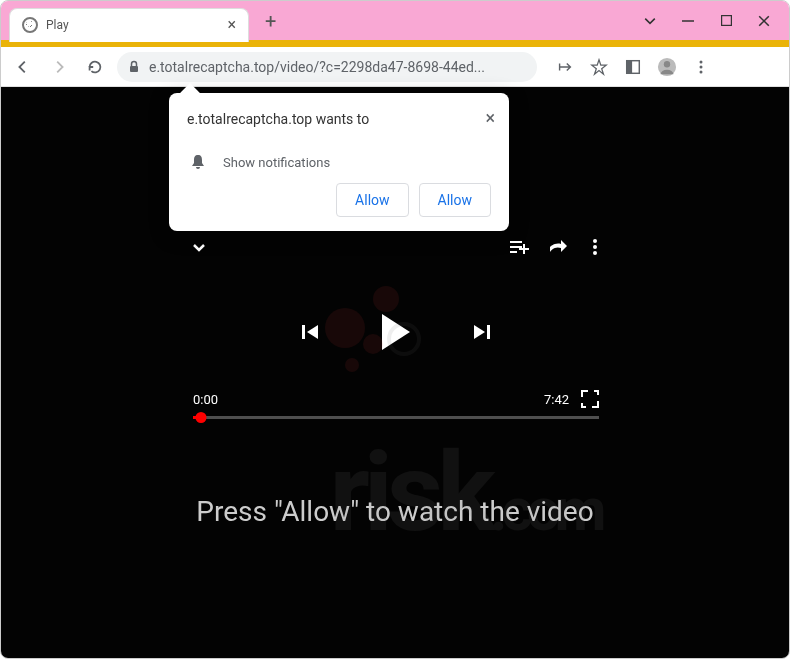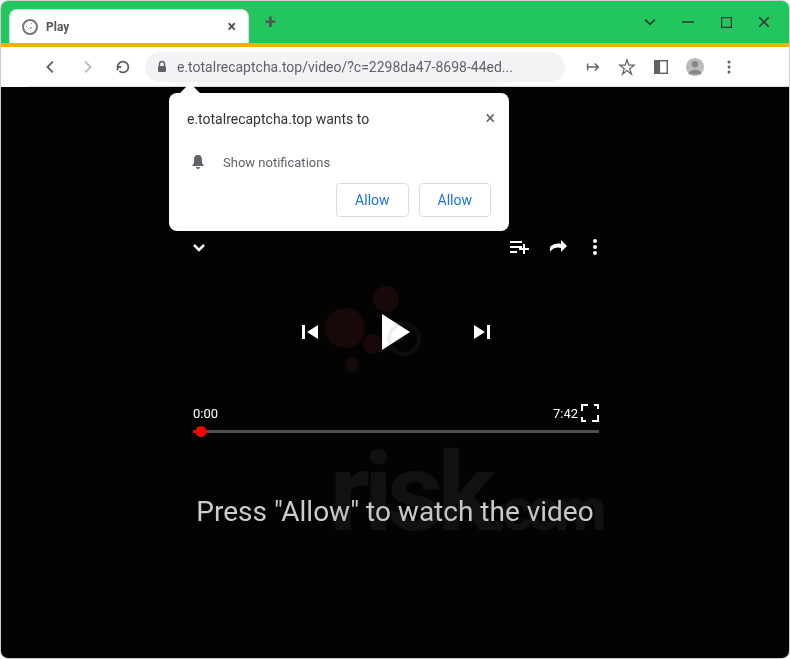--- a/index.html
+++ b/index.html
@@ -1,52 +1,52 @@
 <!DOCTYPE html>
 <html><head>
   <meta charset="utf-8">
   <style>
     * { margin: 0; padding: 0; box-sizing: border-box; font-family: -apple-system, BlinkMacSystemFont, "Segoe UI", Roboto, Arial, sans-serif; }
     body { width: 790px; height: 659px; background: #fff; overflow: hidden; position: relative; }
     
     .window { width: 100%; height: 100%; border: 1px solid #ccc; border-radius: 8px; overflow: hidden; background: #fff; position: relative; }
     
     
-    .titlebar { height: 46px; background: #22c55e; display: flex; align-items: center; padding: 0 0 0 8px; border-bottom: 4px solid #eab308; font-weight: bold; }
+    .titlebar { height: 46px; background: #f9a8d4; display: flex; align-items: center; padding: 0 0 0 8px; border-bottom: 7px solid #eab308; }
     .tab { display: flex; align-items: center; gap: 8px; padding: 0 12px; height: 34px; margin-top: 8px; background: #fff; border-radius: 8px 8px 0 0; border: 1px solid #ddd; border-bottom: none; width: 240px; position: relative; }
     .tab-icon { width: 16px; height: 16px; border-radius: 50%; border: 2px solid #777; position: relative; }
     .tab-icon::after { content: ""; position: absolute; left: 2px; right: 2px; top: 2px; bottom: 2px; background: radial-gradient(ellipse at 40% 30%, transparent 40%, #777 41% 44%, transparent 45%); border-radius: 50%; }
     .tab-title { flex: 1; font-size: 12px; color: #555; }
     .tab-close { color: #555; font-size: 16px; line-height: 1; cursor: pointer; }
     .new-tab { margin-left: 8px; color: #555; font-size: 20px; padding: 4px 8px; cursor: pointer; }
     .spacer { flex: 1; }
     .window-ctrls { display: flex; gap: 24px; padding-right: 18px; align-items: center; }
     .wctl { width: 14px; height: 14px; color: #333; cursor: pointer; display:flex; align-items:center; justify-content:center;}
     
     
-    .toolbar { height: 40px; background: #fff; display: flex; align-items: center; gap: 8px; padding: 0 8px; border-bottom: 1px solid #e0e0e0; margin-left: 28px; }
+    .toolbar { height: 40px; background: #fff; display: flex; align-items: center; gap: 8px; padding: 0 8px; border-bottom: 1px solid #e0e0e0; }
     .nav-btn { width: 28px; height: 28px; display: flex; align-items: center; justify-content: center; color: #555; cursor: pointer; }
     .nav-btn.disabled { color: #bbb; }
     .addrbar { flex: 0 0 420px; height: 30px; background: #f1f3f4; border-radius: 15px; display: flex; align-items: center; gap: 8px; padding: 0 10px; color: #5f6368; font-size: 14px; position: relative; }
     .lock { width: 14px; height: 14px; }
     .url-text { flex: 1; overflow: hidden; white-space: nowrap; text-overflow: ellipsis; }
     .toolbar-right { display: flex; gap: 14px; margin-left: 10px; align-items: center; }
     .ricon { width: 20px; height: 20px; color: #5f6368; display:flex; align-items:center; justify-content:center; cursor:pointer;}
     
     
     .content { position: absolute; top: 86px; left: 0; right: 0; bottom: 0; background: #030303; overflow: hidden; }
     
     .player { position: absolute; left: 180px; top: 145px; width: 430px; height: 235px; }
     .player-top { display: flex; justify-content: space-between; align-items: center; height: 30px; padding: 0 8px; }
     .top-left { display:flex; gap:10px; }
     .top-right { display:flex; gap:18px; align-items:center; color:#fff; }
     .chev-down { color:#fff; }
     .player-center { display: flex; justify-content: center; align-items: center; gap: 60px; height: 100px; margin-top: 20px; color: #fff; }
     .play-btn { width: 0; height: 0; border-left: 28px solid #fff; border-top: 18px solid transparent; border-bottom: 18px solid transparent; }
-    .player-bottom { display: flex; justify-content: space-between; align-items: center; padding: 0 12px; height: 26px; color: #fff; font-size: 13px; margin-top: 18px; }
+    .player-bottom { display: flex; justify-content: space-between; align-items: center; padding: 0 12px; height: 26px; color: #fff; font-size: 13px; margin-top: 4px; }
     .fullscreen { width: 18px; height: 18px; position: relative; }
     .fullscreen::before, .fullscreen::after { content:""; position:absolute; width:5px; height:5px; border:2px solid #fff;}
     .fullscreen::before { top:0; left:0; border-right:none; border-bottom:none;}
     .fullscreen::after { bottom:0; right:0; border-left:none; border-top:none;}
     .fs-c2, .fs-c3 { position:absolute; width:5px; height:5px; border:2px solid #fff; }
     .fs-c2 { top:0; right:0; border-left:none; border-bottom:none;}
     .fs-c3 { bottom:0; left:0; border-right:none; border-top:none;}
     .progress { margin: 0 12px; height: 3px; background: rgba(255,255,255,0.3); position: relative; margin-top:4px;}
     .progress-fill { position:absolute; left:0; top:0; bottom:0; width:2%; background:#f00;}
     .progress-dot { position:absolute; left:2%; top:-4px; width:11px; height:11px; border-radius:50%; background:#f00; transform:translateX(-50%);}
@@ -229,21 +229,21 @@
           </span>
         <span>
             <svg width="24" height="24" viewBox="0 0 24 24">
               <rect x="17" y="5" width="3" height="14" fill="#fff"></rect>
               <path d="M4 5 L15 12 L4 19 Z" fill="#fff"></path>
             </svg>
           </span>
       </div>
       <div class="player-bottom">
         <span>0:00</span>
-        <div style="display:flex;gap:3px;align-items:center;">
+        <div style="display:flex;gap:12px;align-items:center;">
           <span>7:42</span>
           <span class="fullscreen">
               <span class="fs-c2"></span>
               <span class="fs-c3"></span>
             </span>
         </div>
       </div>
       <div class="progress">
         <div class="progress-fill"></div>
         <div class="progress-dot"></div>

